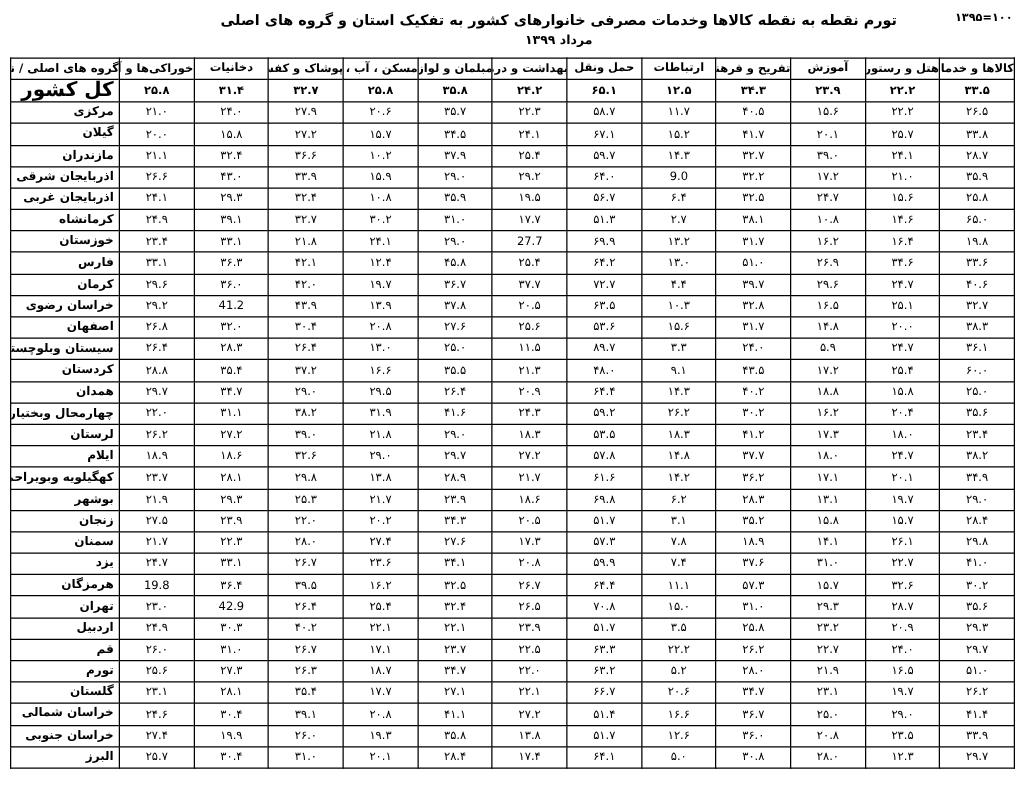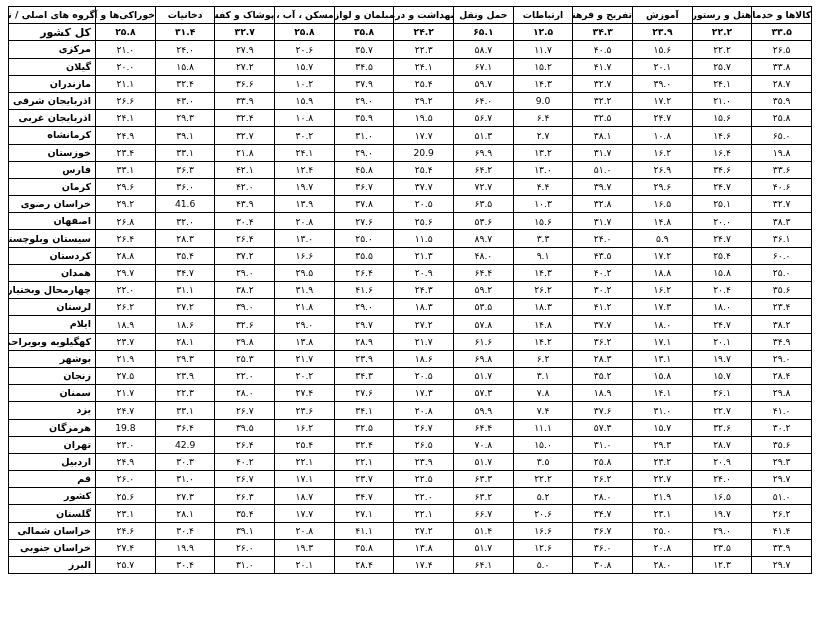--- a/index.html
+++ b/index.html
@@ -88,28 +88,36 @@
     font-size: 9.6px;
     text-align: right;
     padding-right: 4px;
     width: 86px;
   }
   tbody tr.country td {
     font-weight: bold;
     border-bottom: 1.6px solid #000;
   }
   tbody tr.country td.prov {
-    font-size: 11px;
+    font-size: 16px;
   }
 </style>
 </head>
 <body>
 
 <div class="page">
 
+  <div class="title-row">
+    <div style="width:120px;"></div>
+    <div style="flex:1;">
+      <div class="main-title">تورم نقطه به نقطه کالاها وخدمات مصرفی خانوارهای کشور به تفکیک استان و گروه های اصلی</div>
+      <div class="subtitle">مرداد ۱۳۹۹</div>
+    </div>
+    <div class="base-note">۱۰۰=۱۳۹۵</div>
+  </div>
 
   <table class="infl">
     <thead>
       <tr>
         <th class="col-12">کالاها و خدمات متفرقه</th>
         <th class="col-11">هتل و رستوران</th>
         <th class="col-10">آموزش</th>
         <th class="col-9">تفریح و فرهنگ</th>
         <th class="col-8">ارتباطات</th>
         <th class="col-7">حمل ونقل</th>
@@ -228,21 +236,21 @@
           <td>۲۴.۹</td>
           <td class="prov">کرمانشاه</td>
         </tr>
         <tr>
           <td>۱۹.۸</td>
           <td>۱۶.۴</td>
           <td>۱۶.۲</td>
           <td>۳۱.۷</td>
           <td>۱۳.۲</td>
           <td>۶۹.۹</td>
-          <td>20.9</td>
+          <td>27.7</td>
           <td>۲۹.۰</td>
           <td>۲۴.۱</td>
           <td>۲۱.۸</td>
           <td>۳۳.۱</td>
           <td>۲۳.۴</td>
           <td class="prov">خوزستان</td>
         </tr>
         <tr>
           <td>۳۳.۶</td>
           <td>۳۴.۶</td>
@@ -277,21 +285,21 @@
           <td>۳۲.۷</td>
           <td>۲۵.۱</td>
           <td>۱۶.۵</td>
           <td>۳۲.۸</td>
           <td>۱۰.۳</td>
           <td>۶۳.۵</td>
           <td>۲۰.۵</td>
           <td>۳۷.۸</td>
           <td>۱۳.۹</td>
           <td>۴۳.۹</td>
-          <td>41.6</td>
+          <td>41.2</td>
           <td>۲۹.۲</td>
           <td class="prov">خراسان رضوی</td>
         </tr>
         <tr>
           <td>۳۸.۳</td>
           <td>۲۰.۰</td>
           <td>۱۴.۸</td>
           <td>۳۱.۷</td>
           <td>۱۵.۶</td>
           <td>۵۳.۶</td>
@@ -534,21 +542,21 @@
           <td>۲۱.۹</td>
           <td>۲۸.۰</td>
           <td>۵.۲</td>
           <td>۶۳.۲</td>
           <td>۲۲.۰</td>
           <td>۳۴.۷</td>
           <td>۱۸.۷</td>
           <td>۲۶.۳</td>
           <td>۲۷.۳</td>
           <td>۲۵.۶</td>
-          <td class="prov">کشور</td>
+          <td class="prov">تورم</td>
         </tr>
         <tr>
           <td>۲۶.۲</td>
           <td>۱۹.۷</td>
           <td>۲۳.۱</td>
           <td>۳۴.۷</td>
           <td>۲۰.۶</td>
           <td>۶۶.۷</td>
           <td>۲۲.۱</td>
           <td>۲۷.۱</td>

